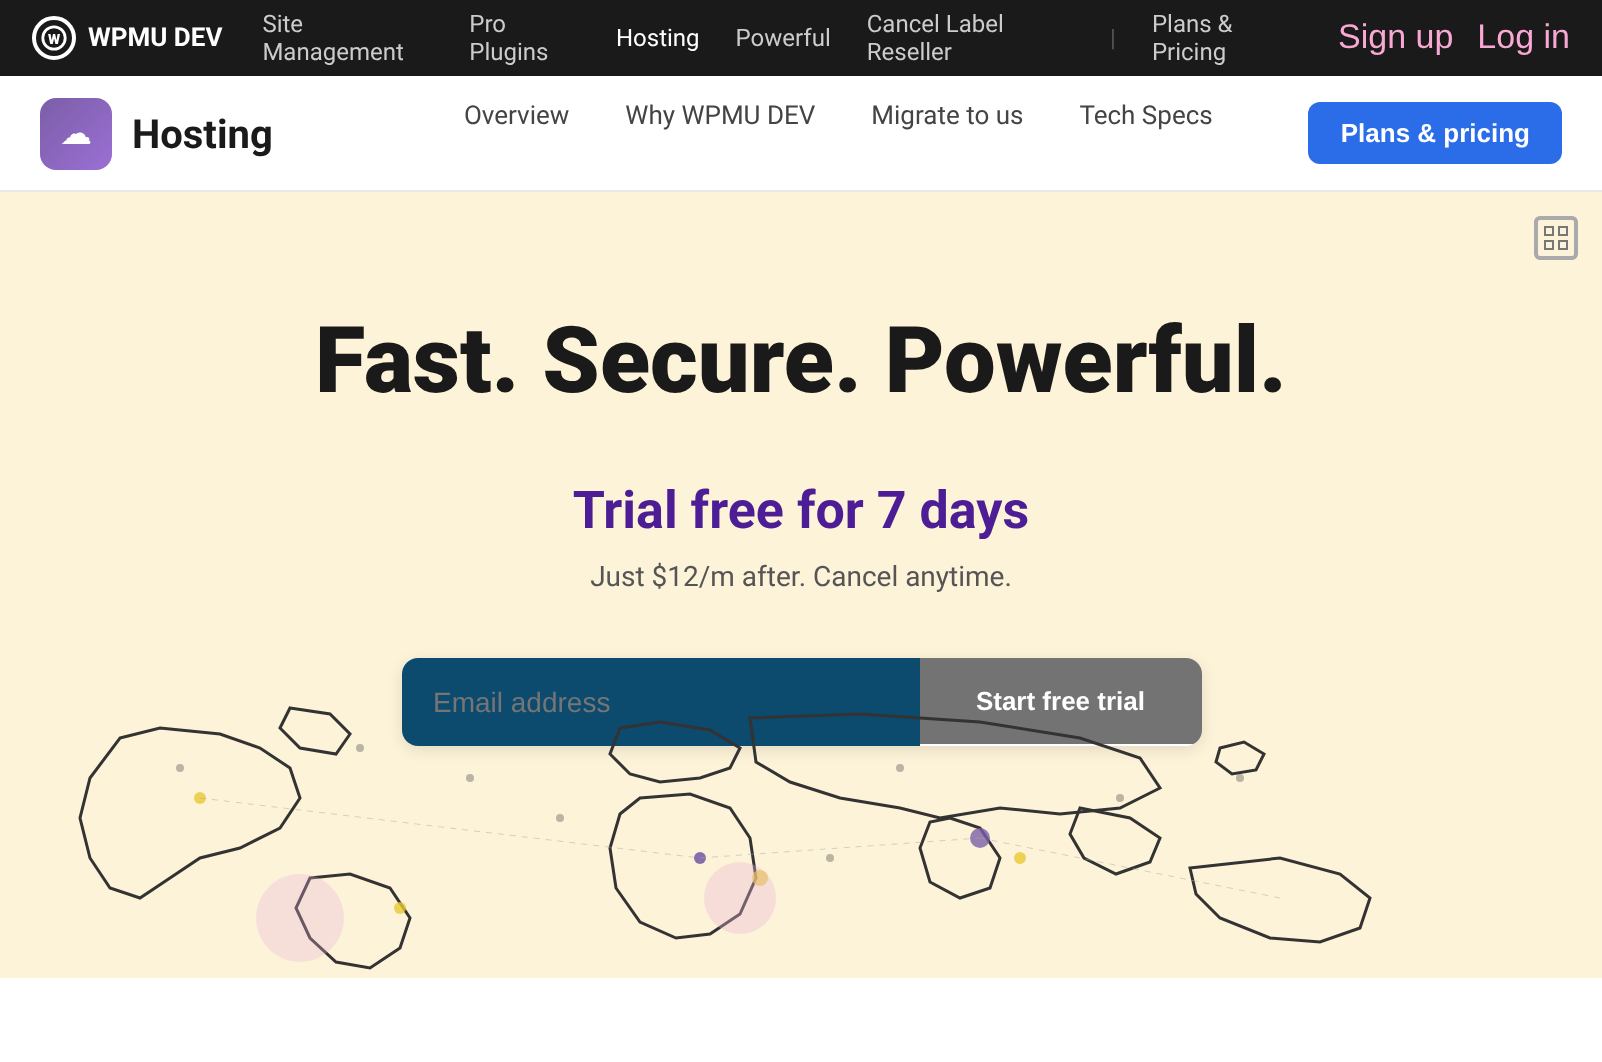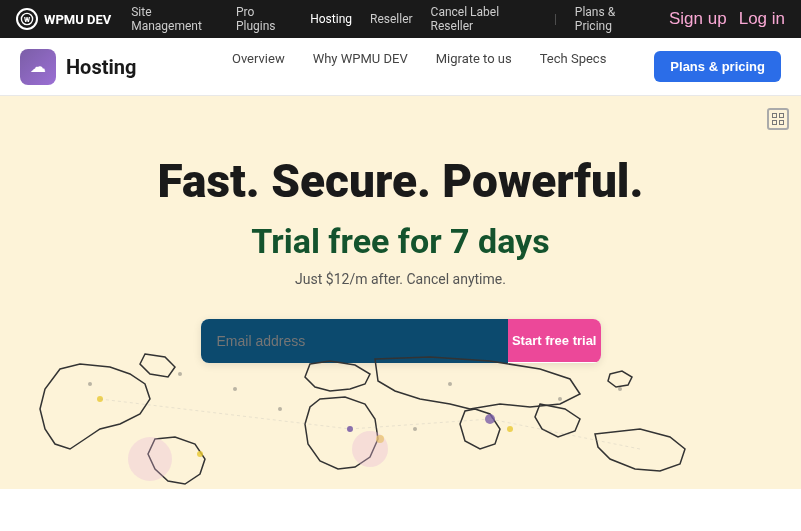--- a/index.html
+++ b/index.html
@@ -135,25 +135,26 @@
     }
     .hero-title {
       font-size: 46px;
       font-weight: 900;
       color: #1a1a1a;
       text-align: right;
       line-height: 1.1;
       margin-bottom: 14px;
     }
     .hero-subtitle {
-      font-size: 34px;
+      font-size: 26px;
       font-weight: 700;
-      color: #14532d;
+      color: #4c1d95;
       text-align: center;
       margin-bottom: 10px;
+      margin-top: 20px;
     }
     .hero-description {
       font-size: 14px;
       color: #555;
       margin-bottom: 32px;
     }
     .hero-form {
       display: flex;
       align-items: center;
       gap: 0;
@@ -167,24 +168,24 @@
     .hero-input {
       flex: 1;
       border: none;
       outline: none;
       padding: 14px 16px;
       font-size: 14px;
       color: #999;
       background: #0c4a6e;
     }
     .hero-submit {
-      background: #ec4899;
+      background: #737373;
       color: white;
       border: none;
-      padding: 14px 4px;
+      padding: 14px 28px;
       font-size: 13px;
       font-weight: 600;
       cursor: pointer;
       white-space: nowrap;
     }
 
     
     .hero-map {
       position: absolute;
       bottom: 0;
@@ -222,21 +223,21 @@
         <text x="10" y="14" text-anchor="middle" fill="white" font-size="10" font-weight="900">W</text>
       </svg>
     </div>
     <span>WPMU DEV</span>
   </a>
 
   <div class="top-nav-links">
     <a class="top-nav-link">Site Management</a>
     <a class="top-nav-link">Pro Plugins</a>
     <a class="top-nav-link active">Hosting</a>
-    <a class="top-nav-link">Reseller</a>
+    <a class="top-nav-link">Powerful</a>
     <a class="top-nav-link">Cancel Label Reseller</a>
     <span class="top-nav-separator">|</span>
     <a class="top-nav-link">Plans &amp; Pricing</a>
   </div>
 
   <div class="top-nav-right">
     <button class="top-nav-btn">Sign up</button>
     <button class="top-nav-btn">Log in</button>
   </div>
 </nav>

